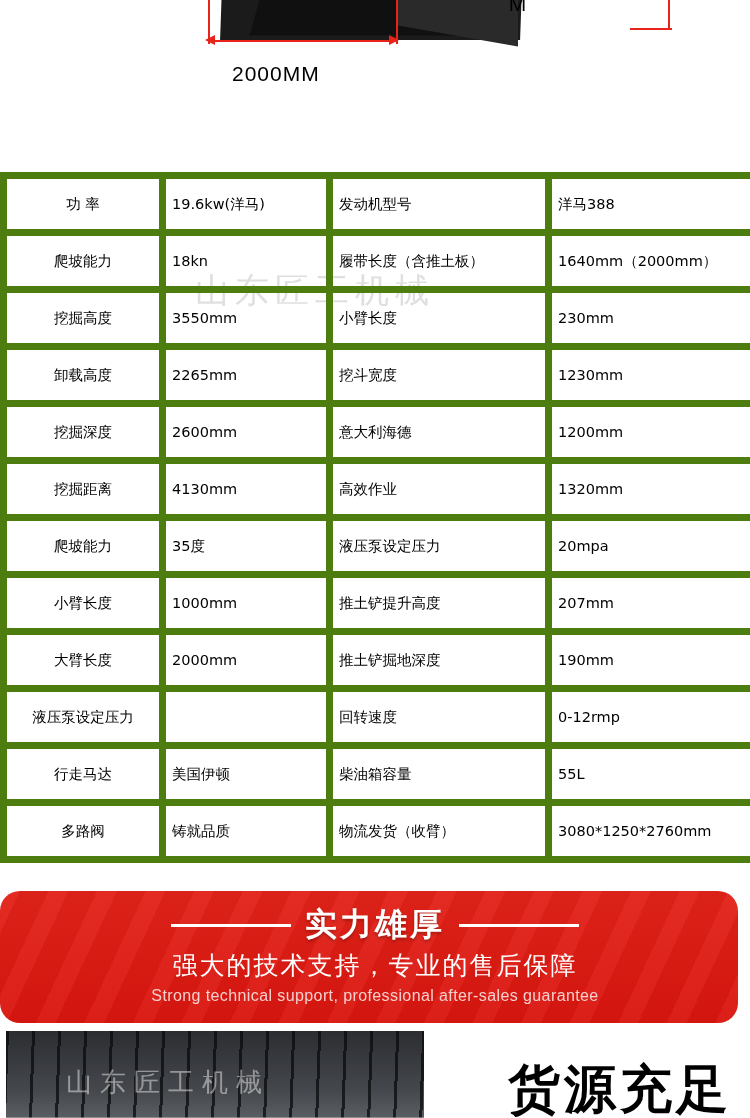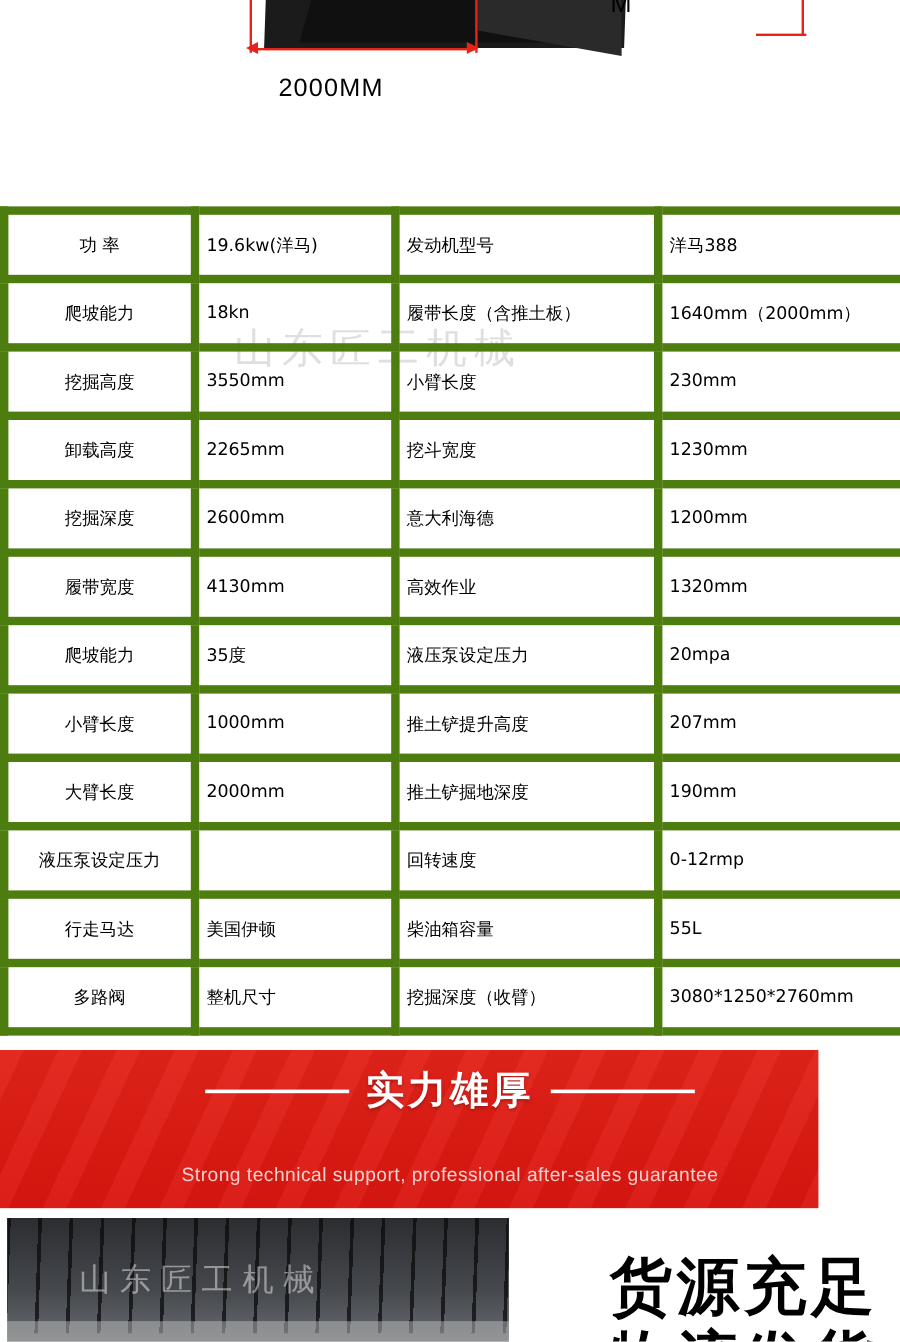--- a/index.html
+++ b/index.html
@@ -161,25 +161,26 @@
     color: rgba(140,140,140,0.28);
     letter-spacing: 6px;
     z-index: 1;
     pointer-events: none;
     font-family: "DejaVu Sans", "Liberation Sans", sans-serif;
   }
 
   
   .banner {
     position: relative;
-    width: 682px;
+    width: 738px;
     height: 132px;
     background: linear-gradient(180deg,#e2231a 0%, #d9160f 100%);
     overflow: hidden;
-    margin-top: 12px;
+    margin-top: 28px;
+    border-radius: 20px;
   }
   .banner::before {
     content: "";
     position: absolute;
     inset: 0;
     background:
       repeating-linear-gradient(115deg, rgba(255,255,255,0.06) 0 18px, rgba(0,0,0,0.05) 18px 44px);
     opacity: .65;
   }
   .banner-title-row {
@@ -390,21 +391,21 @@
         <td class="k2">挖斗宽度</td>
         <td class="v2">1230mm</td>
       </tr>
       <tr>
         <td class="k">挖掘深度</td>
         <td class="v">2600mm</td>
         <td class="k2">意大利海德</td>
         <td class="v2">1200mm</td>
       </tr>
       <tr>
-        <td class="k">履带宽度</td>
+        <td class="k">挖掘距离</td>
         <td class="v">4130mm</td>
         <td class="k2">高效作业</td>
         <td class="v2">1320mm</td>
       </tr>
       <tr>
         <td class="k">爬坡能力</td>
         <td class="v">35度</td>
         <td class="k2">液压泵设定压力</td>
         <td class="v2">20mpa</td>
       </tr>
@@ -427,34 +428,35 @@
         <td class="v2">0-12rmp</td>
       </tr>
       <tr>
         <td class="k">行走马达</td>
         <td class="v">美国伊顿</td>
         <td class="k2">柴油箱容量</td>
         <td class="v2">55L</td>
       </tr>
       <tr>
         <td class="k">多路阀</td>
-        <td class="v">整机尺寸</td>
-        <td class="k2">挖掘深度（收臂）</td>
+        <td class="v">铸就品质</td>
+        <td class="k2">物流发货（收臂）</td>
         <td class="v2">3080*1250*2760mm</td>
       </tr>
     </tbody>
   </table>
 </div>
 
 <div class="banner">
   <div class="banner-title-row">
     <div class="banner-rule"></div>
     <div class="banner-title">实力雄厚</div>
     <div class="banner-rule"></div>
   </div>
+  <div class="banner-sub">强大的技术支持，专业的售后保障</div>
   <div class="banner-en">Strong technical support, professional after-sales guarantee</div>
 </div>
 
 <div class="photo-row">
 
   <div class="photo1">
     <div class="roofline"></div>
     <div class="ribs"></div>
     <div class="wall-back"></div>
     <div class="floor"></div>

